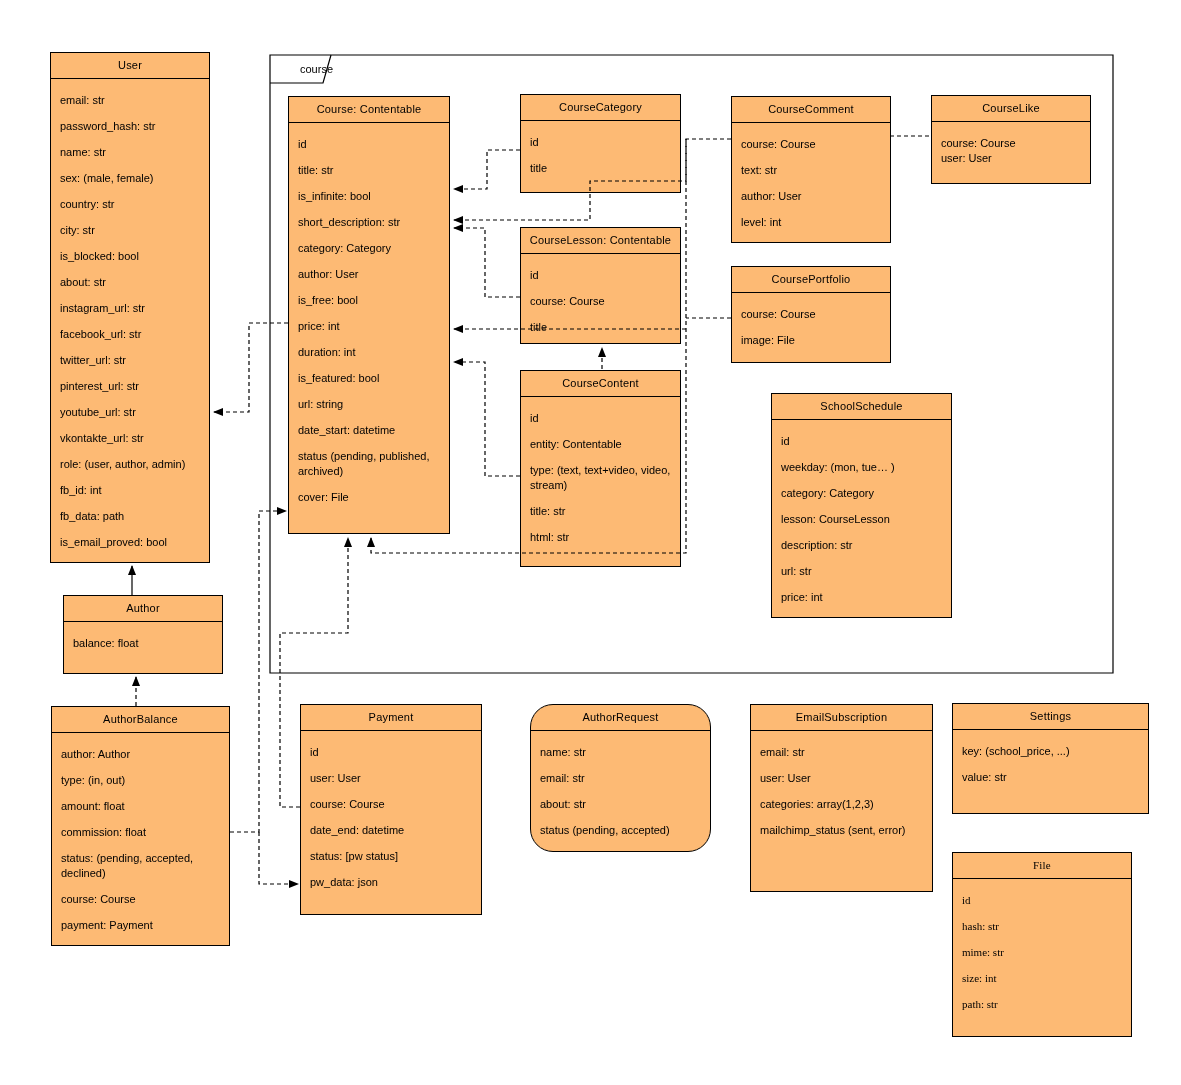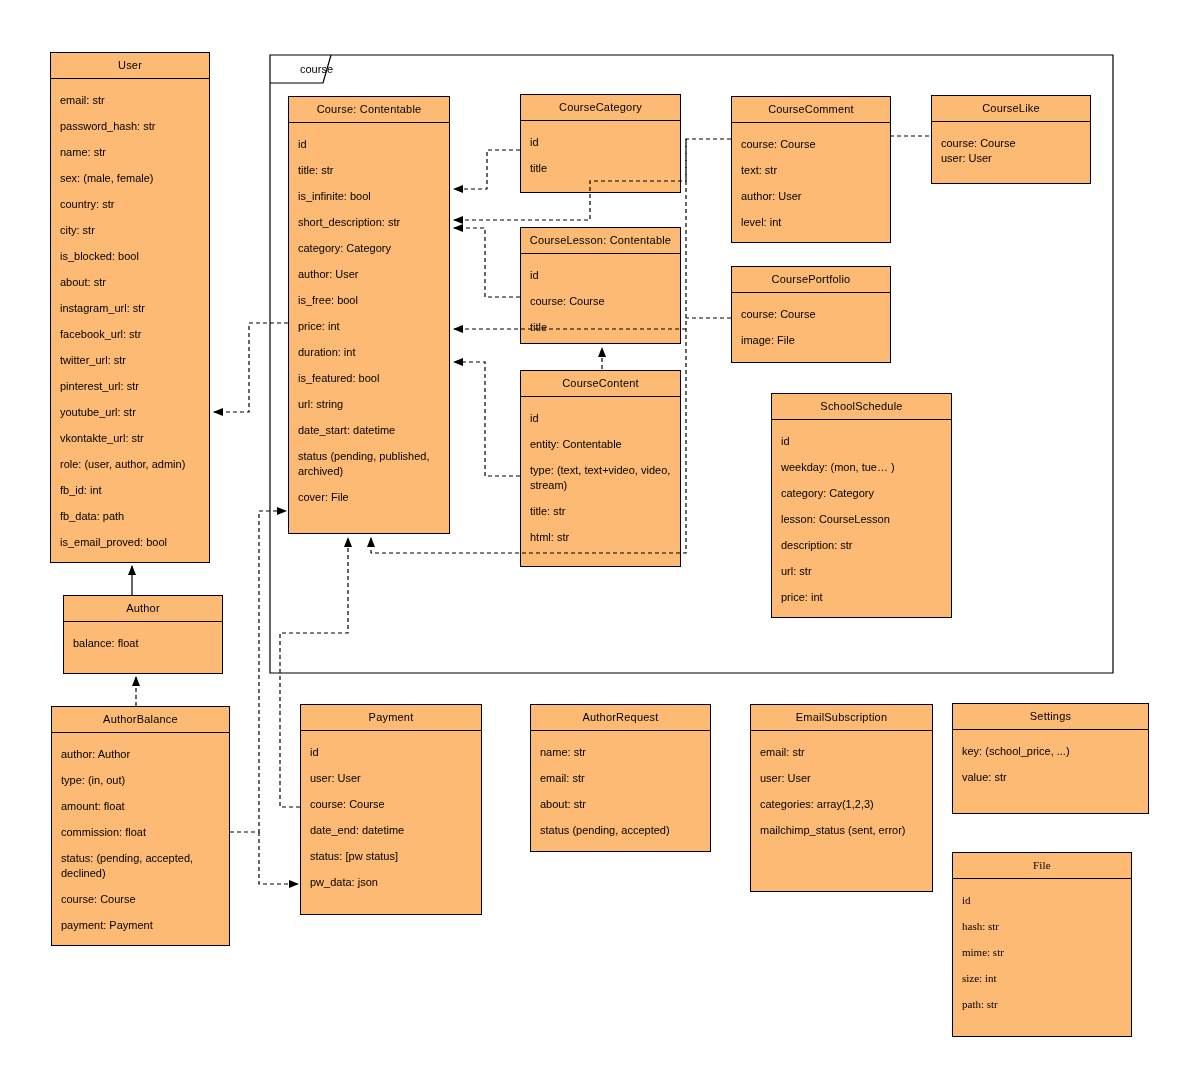--- a/index.html
+++ b/index.html
@@ -167,21 +167,21 @@
       <div class="title">Payment</div>
       <div class="fields">
         <div class="field">id</div>
         <div class="field">user: User</div>
         <div class="field">course: Course</div>
         <div class="field">date_end: datetime</div>
         <div class="field">status: [pw status]</div>
         <div class="field">pw_data: json</div>
       </div>
     </div>
-    <div class="entity" style="left: 530px; top: 704px; width: 181px; height: 148px;">
+    <div class="entity" style="left: 530px; top: 704px; width: 181px; height: 148px; border-radius: 23px;">
       <div class="title">AuthorRequest</div>
       <div class="fields">
         <div class="field">name: str</div>
         <div class="field">email: str</div>
         <div class="field">about: str</div>
         <div class="field">status (pending, accepted)</div>
       </div>
     </div>
     <div class="entity" style="left: 750px; top: 704px; width: 183px; height: 188px;">
       <div class="title">EmailSubscription</div>

